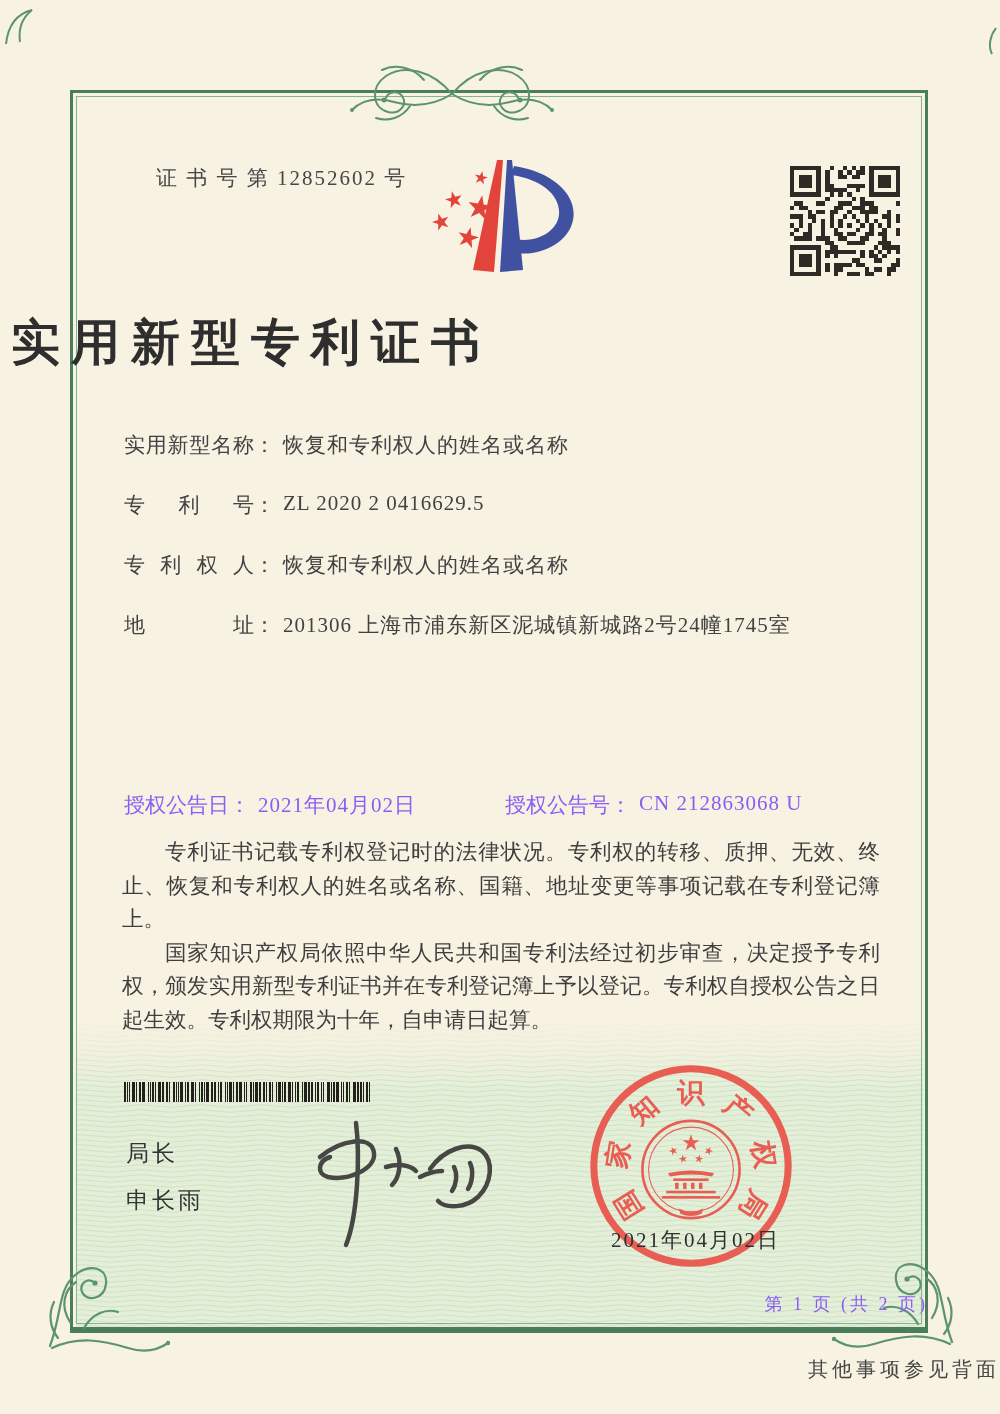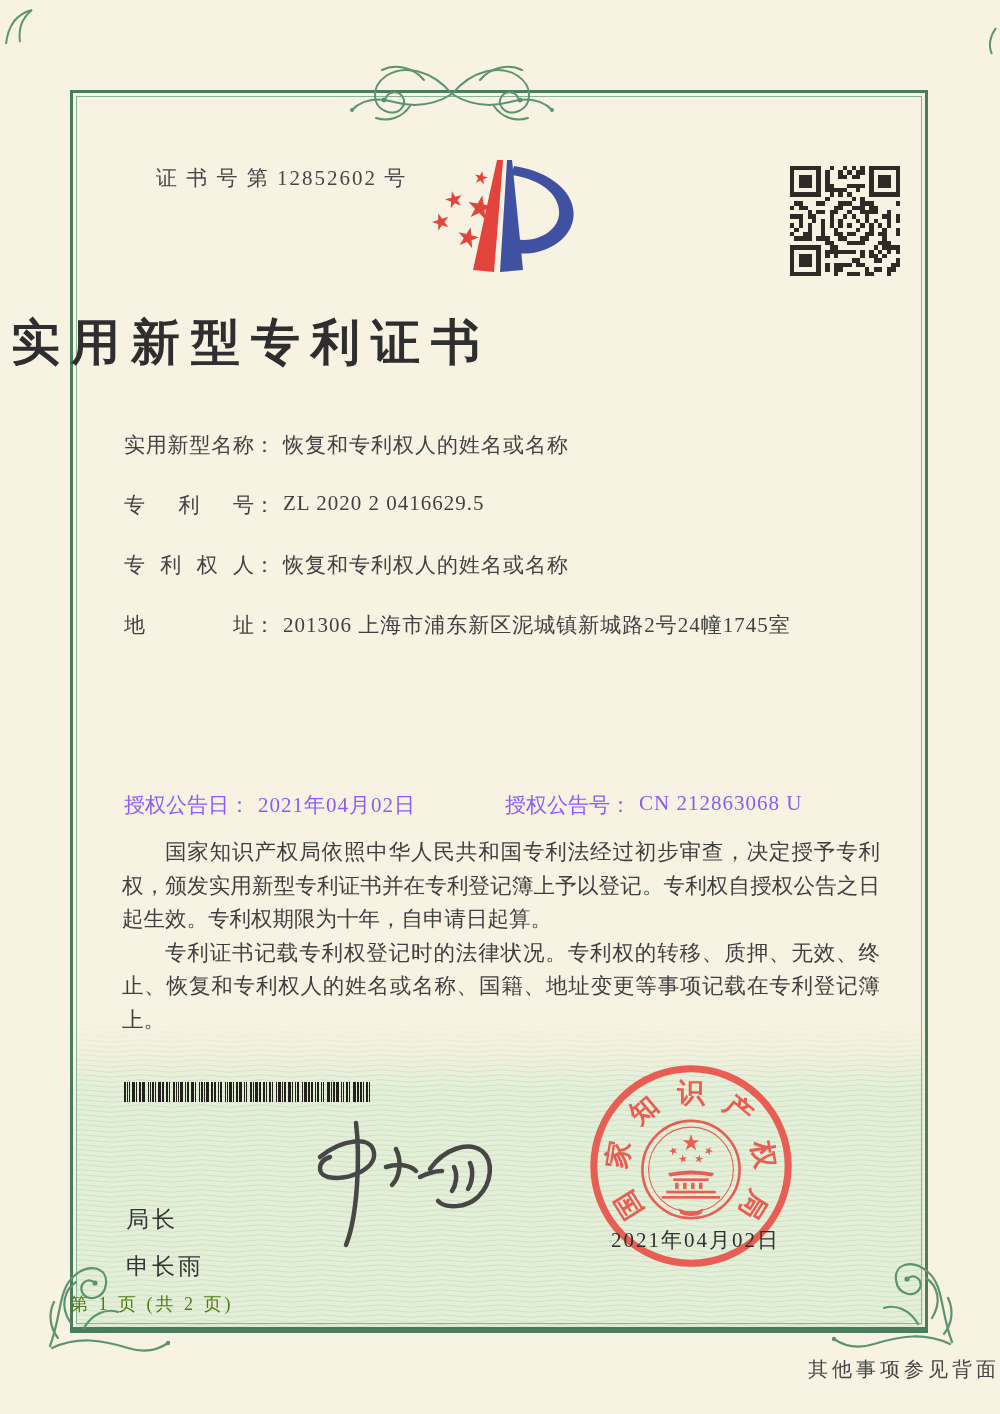--- a/index.html
+++ b/index.html
@@ -37,24 +37,24 @@
   .fields{left:124px;top:431px;width:780px;font-size:21px;color:#424242;}
   .frow{height:60px;white-space:nowrap;}
   .flabel{display:inline-block;width:130px;text-align:justify;text-align-last:justify;vertical-align:top;}
   .fcolon{display:inline-block;vertical-align:top;}
   .fvalue{display:inline-block;margin-left:8px;vertical-align:top;letter-spacing:1px;}
   .grant{left:124px;top:791px;width:800px;font-size:21px;white-space:nowrap;color:#8b5cf6;}
   .grant-first{display:inline-block;width:381px;}
   .body-text{left:122px;top:836px;width:758px;font-size:21.5px;line-height:33.5px;
     text-align:justify;color:#3f3f3f;}
   .body-text p{margin:0;text-indent:2em;}
-  .signer{left:126px;top:1204px;font-size:23px;color:#343434;letter-spacing:3px;}
+  .signer{left:126px;top:1138px;font-size:23px;color:#343434;letter-spacing:3px;}
   .signer .name{margin-top:16px;}
   .seal-date{left:611px;top:1226px;font-size:21px;letter-spacing:2px;color:#2f2f2f;z-index:3;}
-  .page-info{left:70px;top:1292px;width:858px;text-align:left;font-size:18px;color:#4d7c0f;letter-spacing:3px;z-index:3;}
+  .page-info{left:70px;top:1292px;width:858px;text-align:right;font-size:18px;color:#8b5cf6;letter-spacing:3px;z-index:3;}
   .back-note{left:0;top:1356px;width:1000px;text-align:right;font-size:20px;color:#454545;letter-spacing:4px;}
   .seal{left:585px;top:1060px;z-index:2;opacity:.93;pointer-events:none;}
   .sig{left:268px;top:1105px;z-index:2;}
   .orn{color:#5d9470;}
   svg{overflow:visible;}
 </style>
 </head>
 <body style="--paper: #f7f2e2; --frame: #4a7d5b; --ink: #3c3c3c;">
 
 
@@ -408,22 +408,22 @@
   <div class="frow"><span class="flabel">专利权人</span><span class="fcolon">：</span><span class="fvalue">恢复和专利权人的姓名或名称</span></div>
   <div class="frow"><span class="flabel">地址</span><span class="fcolon">：</span><span class="fvalue">201306 上海市浦东新区泥城镇新城路2号24幢1745室</span></div>
 </div>
 
 <div class="abs grant">
   <span class="grant-first"><span>授权公告日</span><span>：</span><span class="fvalue">2021年04月02日</span></span><span><span>授权公告号</span><span>：</span><span class="fvalue">CN 212863068 U</span></span>
 </div>
 
 
 <div class="abs body-text">
+  <p>专利证书记载专利权登记时的法律状况。专利权的转移、质押、无效、终止、恢复和专利权人的姓名或名称、国籍、地址变更等事项记载在专利登记簿上。</p>
   <p>国家知识产权局依照中华人民共和国专利法经过初步审查，决定授予专利权，颁发实用新型专利证书并在专利登记簿上予以登记。专利权自授权公告之日起生效。专利权期限为十年，自申请日起算。</p>
-  <p>专利证书记载专利权登记时的法律状况。专利权的转移、质押、无效、终止、恢复和专利权人的姓名或名称、国籍、地址变更等事项记载在专利登记簿上。</p>
 </div>
 
 
 <svg id="barcode" class="abs" style="left:124px;top:1082px;" width="252" height="20">
     <rect x="0" y="0" width="2" height="20" fill="#23201c"></rect>
     <rect x="3" y="0" width="1" height="20" fill="#23201c"></rect>
     <rect x="5" y="0" width="1" height="20" fill="#23201c"></rect>
     <rect x="8" y="0" width="3" height="20" fill="#23201c"></rect>
     <rect x="12" y="0" width="1" height="20" fill="#23201c"></rect>
     <rect x="15" y="0" width="2" height="20" fill="#23201c"></rect>

